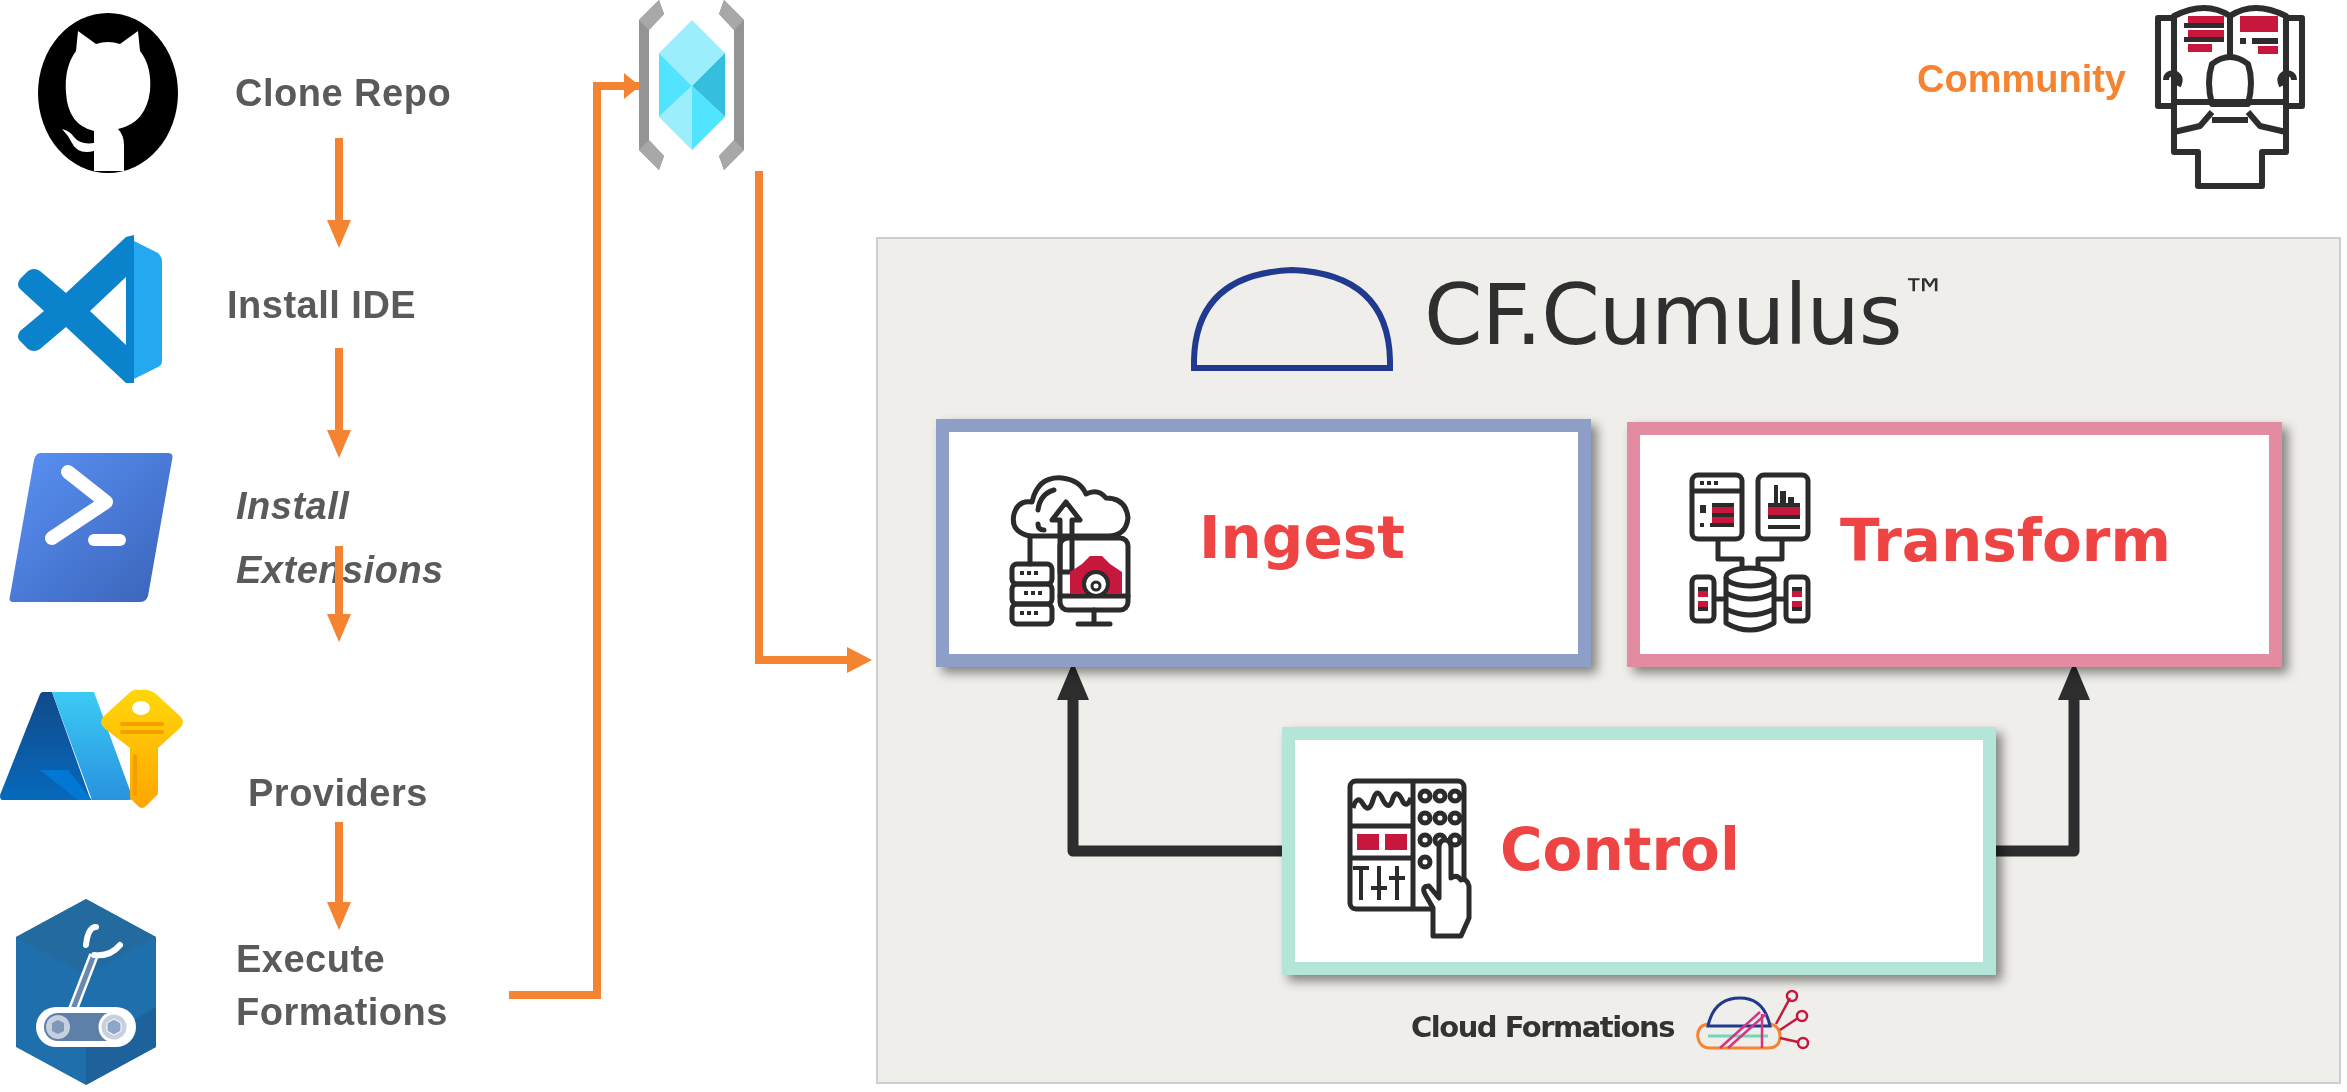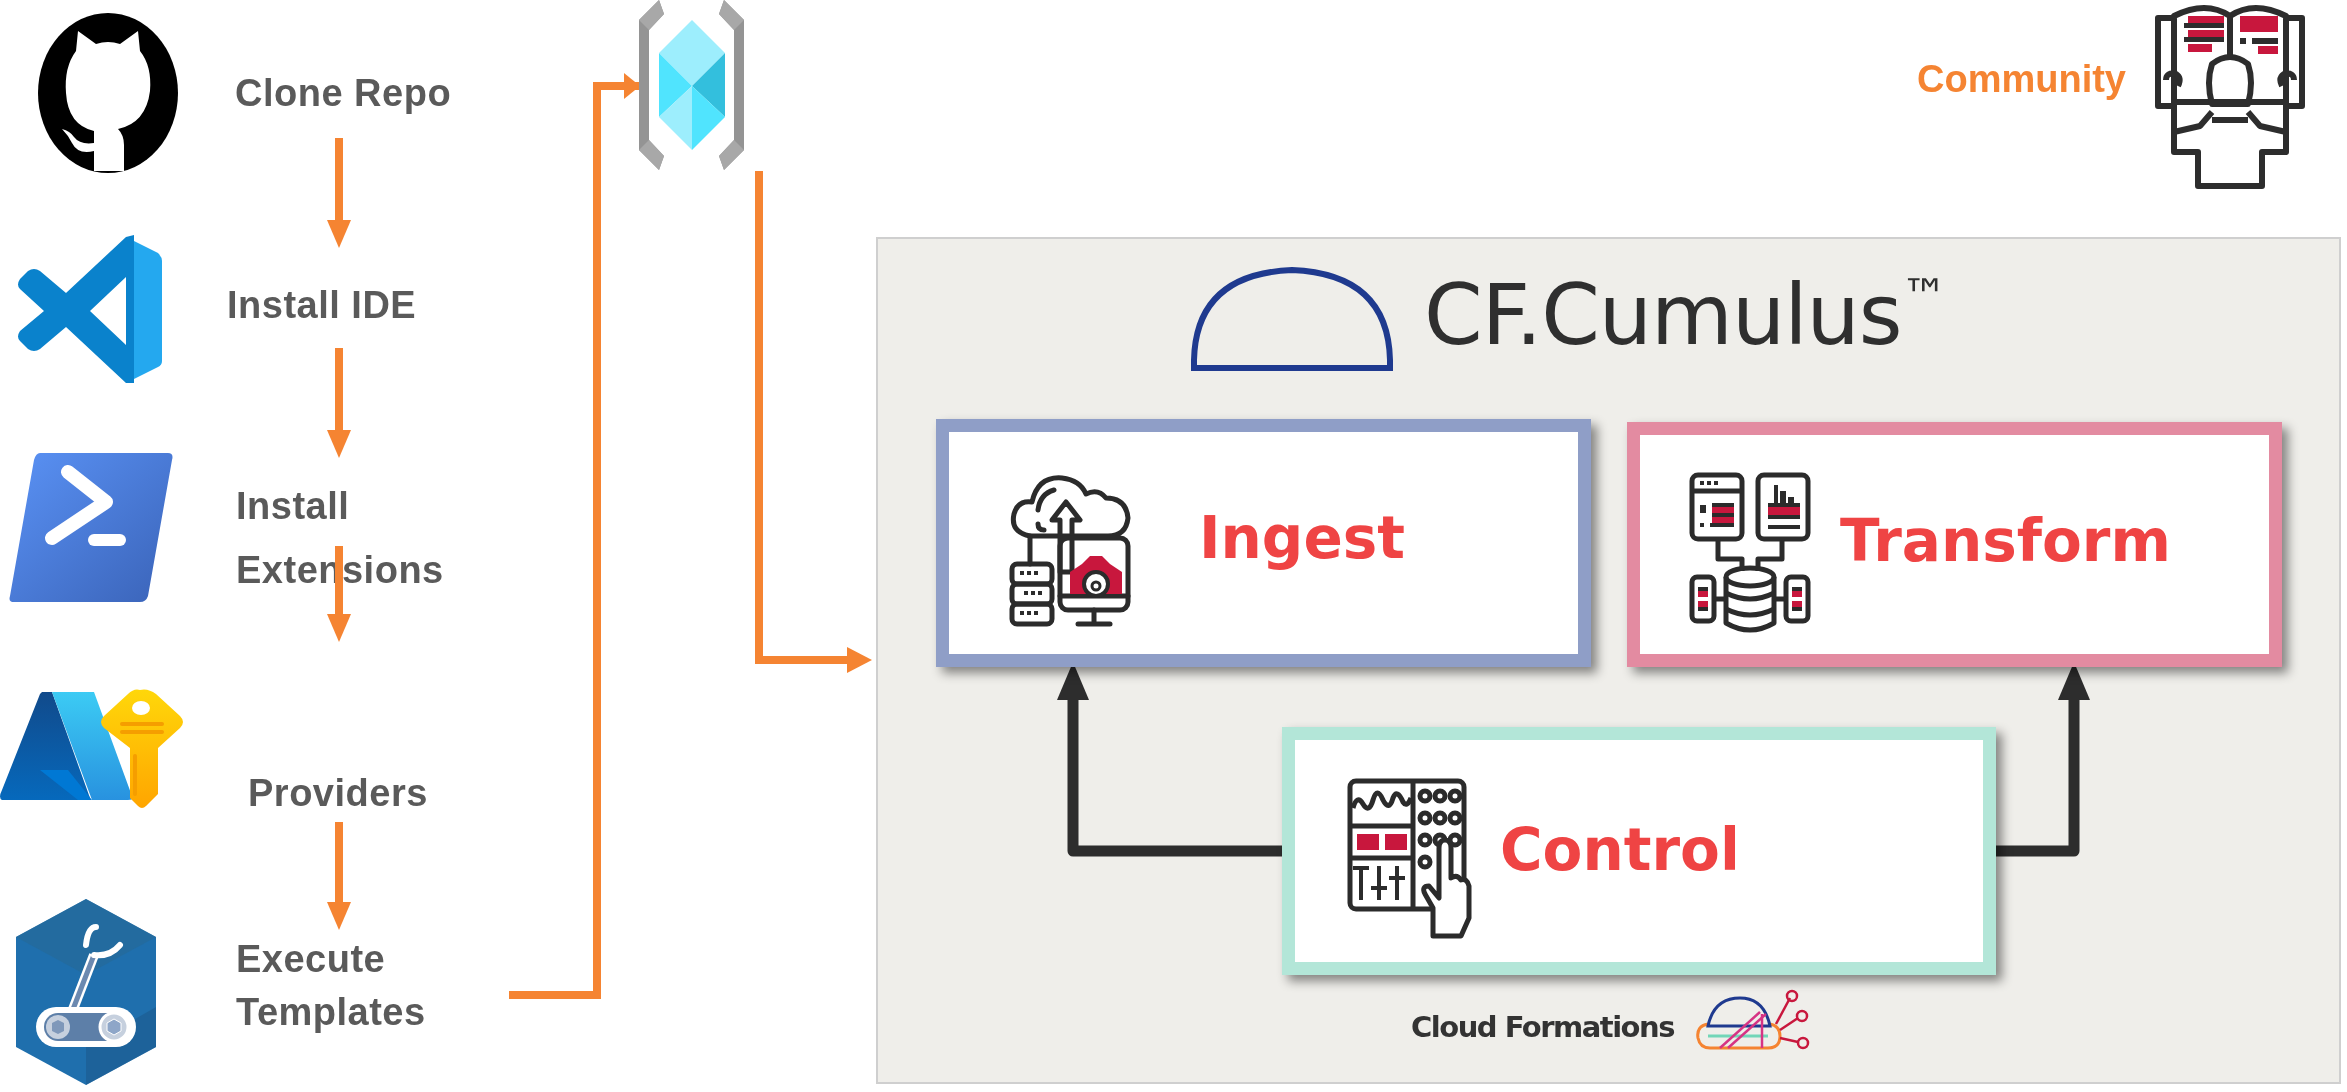--- a/index.html
+++ b/index.html
@@ -45,21 +45,21 @@
     <path d="M110 10 L118 8 L118 156 L110 156 L50 100 L24 122 Q18 126 12 122 L4 114 Q0 110 4 104 L28 84 L4 62 Q0 58 4 52 L12 44 Q18 40 24 44 L50 66 Z M110 50 L74 84 L110 118 Z" fill="#0a82cc"></path>
   </svg>
   <div class="step-label" style="left:227px;top:62px;">Install IDE</div>
 </div>
 
 <svg class="abs" style="left:320px;top:348px;" width="40" height="112">
   <rect x="15" y="0" width="8" height="86" fill="#f58432"></rect>
   <polygon points="7,82 31,82 19,110" fill="#f58432"></polygon>
 </svg>
 
-<div class="abs" style="left:0;top:450px;width:536px;height:160px;">
+<div class="abs" style="left:0;top:450px;width:536px;height:160px;font-style:italic;">
   <svg class="abs" style="left:8px;top:0px;" width="180" height="156" viewBox="0 0 180 156">
     <defs>
       <linearGradient id="psg" x1="0" y1="0" x2="1" y2="1">
         <stop offset="0" stop-color="#5a92f5"></stop>
         <stop offset="1" stop-color="#3a63b8"></stop>
       </linearGradient>
     </defs>
     <path d="M32 3 L160 3 Q166 3 164 10 L140 146 Q138 152 132 152 L6 152 Q0 152 2 146 L26 10 Q28 3 32 3 Z" fill="url(#psg)"></path>
     <polyline points="60,22 98,52 44,88" fill="none" stroke="#fff" stroke-width="14" stroke-linecap="round" stroke-linejoin="round"></polyline>
     <line x1="86" y1="90" x2="112" y2="90" stroke="#fff" stroke-width="12" stroke-linecap="round"></line>
@@ -115,21 +115,21 @@
     <line x1="56" y1="120" x2="80" y2="58" stroke="#6b89b0" stroke-width="5"></line>
     <path d="M72 48 Q74 30 82 30 M80 58 Q96 60 106 48" fill="none" stroke="#fff" stroke-width="6" stroke-linecap="round"></path>
     <rect x="22" y="110" width="100" height="40" rx="20" fill="#fff"></rect>
     <rect x="30" y="116" width="84" height="28" rx="14" fill="#5d7fa8"></rect>
     <circle cx="44" cy="130" r="12" fill="#c6d0de"></circle>
     <polygon points="44,123 50,126 50,134 44,137 38,134 38,126" fill="#7f98ba"></polygon>
     <circle cx="100" cy="130" r="14" fill="#c6d0de" stroke="#fff" stroke-width="3"></circle>
     <polygon points="100,122 107,126 107,134 100,138 93,134 93,126" fill="#8ea6c8" stroke="#fff" stroke-width="1"></polygon>
   </svg>
   <div class="step-label" style="left:236px;top:38px;">Execute</div>
-  <div class="step-label" style="left:236px;top:91px;">Templates</div>
+  <div class="step-label" style="left:236px;top:91px;">Formations</div>
 </div>
 
 <svg class="abs" style="left:0;top:0;" width="2347" height="1092">
   <polyline points="509,995 597,995 597,86 640,86" fill="none" stroke="#f58432" stroke-width="8"></polyline>
   <polygon points="624,73 640,86 624,99" fill="#f58432"></polygon>
   <polyline points="759,171 759,660 848,660" fill="none" stroke="#f58432" stroke-width="8"></polyline>
   <polygon points="847,647 872,660 847,673" fill="#f58432"></polygon>
 </svg>
 
 <svg class="abs" style="left:639px;top:0px;" width="106" height="170" viewBox="0 0 106 170">

